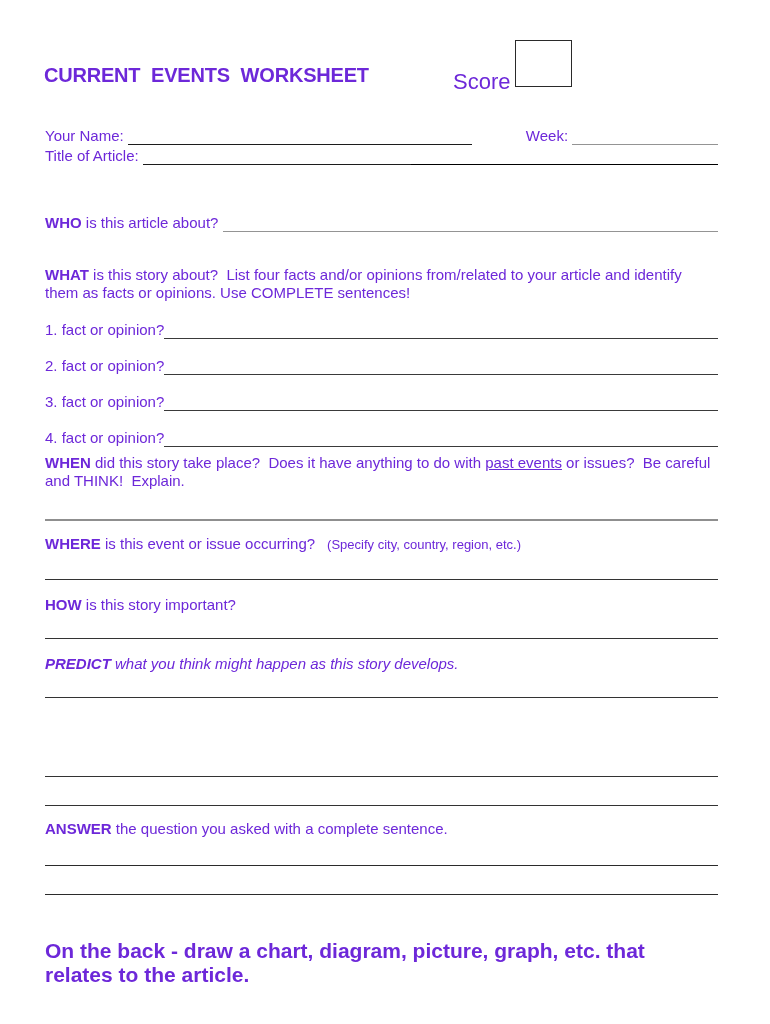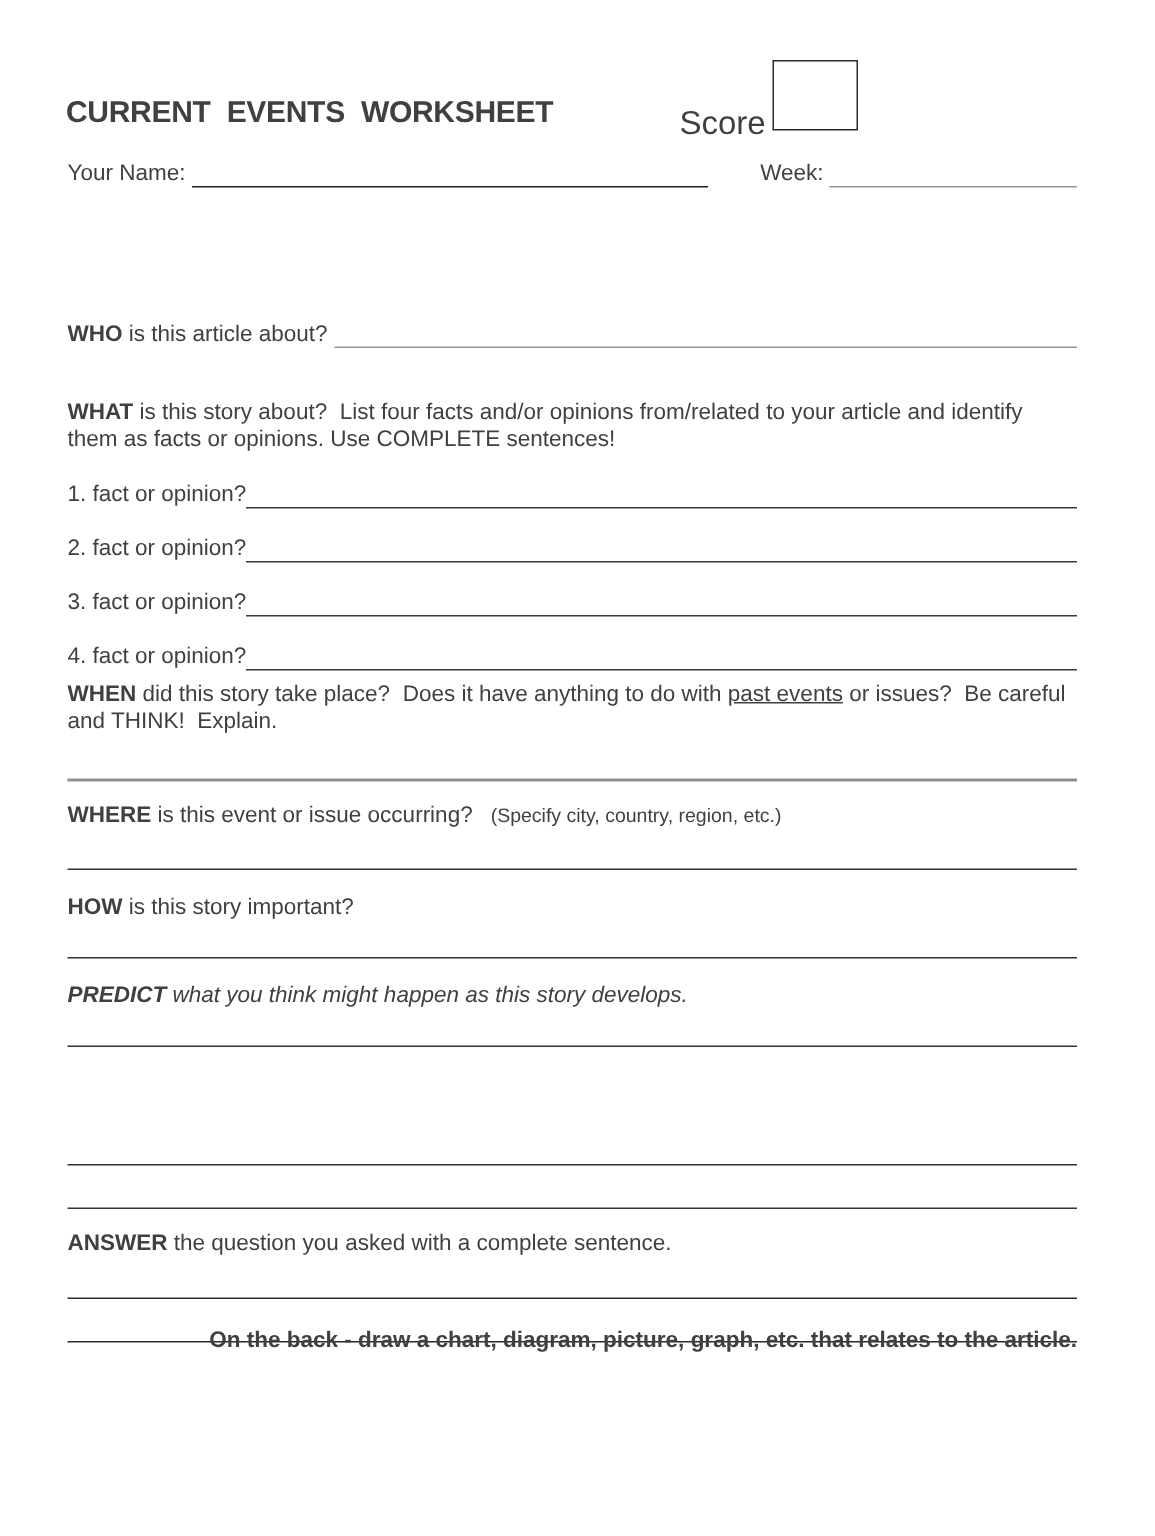--- a/index.html
+++ b/index.html
@@ -1,21 +1,21 @@
 <!DOCTYPE html>
 <html><head>
 <meta charset="utf-8">
 <style>
   html,body{margin:0;padding:0;background:#e8e8e8;}
   .page{
     position:relative;
     width:770px;height:1024px;
     background:#ffffff;
     font-family:"Liberation Sans","DejaVu Sans",sans-serif;
-    color:#404040;
+    color:#6d28d9;
     overflow:hidden;
     margin:0 auto;
   }
   .abs{position:absolute;}
   .doc-title{
     left:44px;top:64px;
     font-size:20px;font-weight:bold;letter-spacing:-0.2px;
     white-space:pre;
   }
   .score-label{left:453px;top:69px;font-size:22px;}
@@ -46,41 +46,46 @@
   .para b{font-weight:bold;}
   .para u, .row u{text-decoration:underline;}
   .small-inline{font-size:12.5px;}
   .where-small{font-size:13px;margin-left:12px;}
   
   .hl{position:absolute;left:45px;width:673px;height:0;}
   .hl-dark{border-top:1.5px solid #333;}
   .hl-darker{border-top:1.7px solid #2b2b2b;}
   .hl-gray{border-top:2px solid #8f8f8f;}
   .footer-note{
-    left:45px;width:673px;top:885px;
-    font-size:15px;font-weight:bold;text-align:right;
+    left:45px;width:673px;top:939px;
+    font-size:21px;font-weight:bold;text-align:left;
     white-space:pre-wrap;
   }
 </style>
 </head>
 <body>
 
 <div class="page">
 
   <div class="abs doc-title">CURRENT  EVENTS  WORKSHEET</div>
   <div class="abs score-label">Score</div>
   <div class="abs score-box"></div>
 
-  <div class="abs row" style="top:104px;">
+  <div class="abs row" style="top:124px;">
     <span class="lbl">Your Name: </span>
     <span class="fill ln-black" style="flex:0 0 344px;"></span>
-    <span class="lbl" style="margin-left:35px;">Week: </span>
+    <span class="lbl" style="margin-left:54px;">Week: </span>
     <span class="fill ln-gray-thin"></span>
   </div>
 
+  <div class="abs row" style="top:144px;">
+    <span class="lbl">Title of Article: </span>
+    <span class="fill ln-black" style="flex:0 0 268px;"></span>
+    <span class="fill ln-black2"></span>
+  </div>
 
 
   <div class="abs row" style="top:211px;text-align:right;">
     <b class="lbl">WHO</b>
     <span class="lbl"> is this article about? </span>
     <span class="fill ln-gray-thin"></span>
   </div>
 
   <div class="abs para" style="top:266px;"><b>WHAT</b><span> is this story about?  List four facts and/or opinions from/related to your article and identify them as facts or opinions. Use COMPLETE sentences!</span></div>
 

